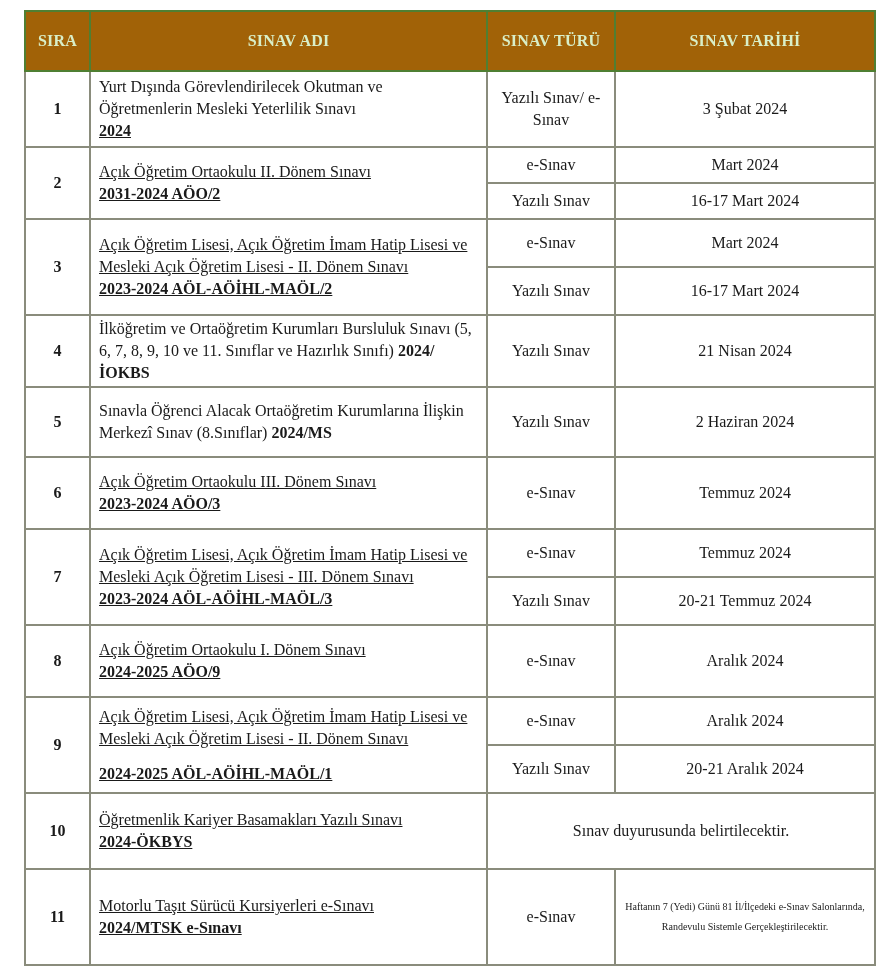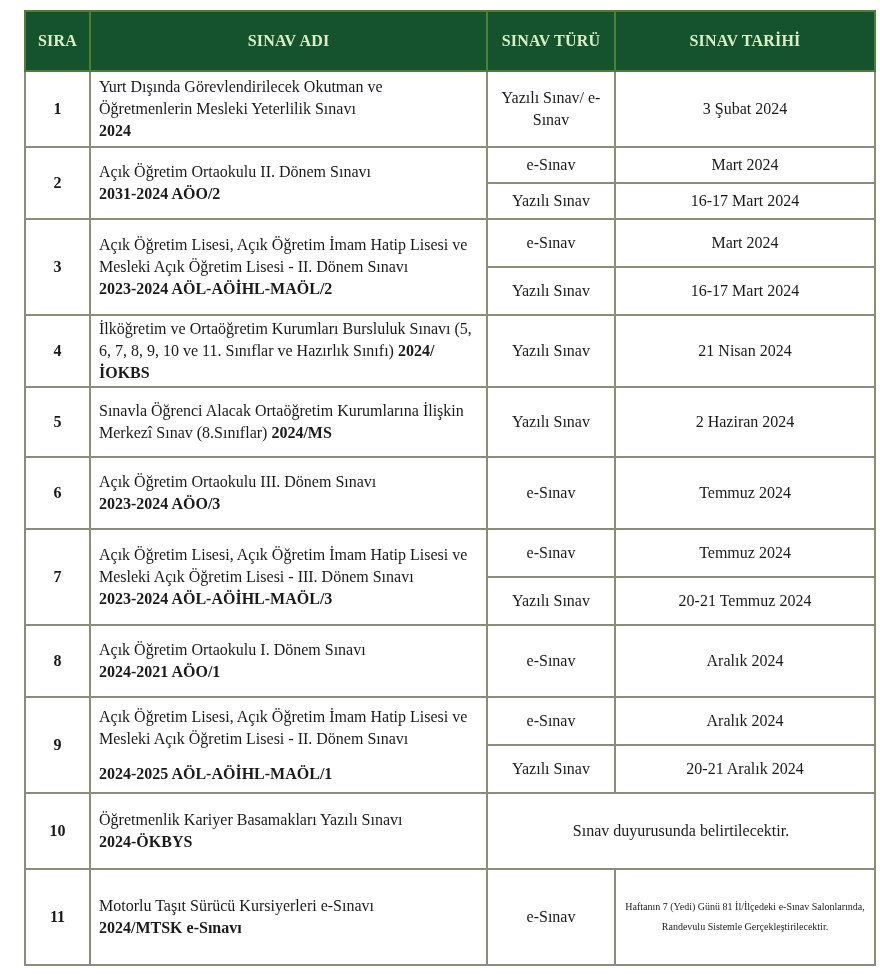--- a/index.html
+++ b/index.html
@@ -4,30 +4,30 @@
   <style>
     html, body { margin: 0; padding: 0; background: #ffffff; }
     body { width: 880px; height: 974px; position: relative; font-family: "Liberation Serif", "DejaVu Serif", serif; color: #1a1a1a; }
     table.exam-table {
       position: absolute; left: 24px; top: 10px;
       width: 850px; border-collapse: collapse; table-layout: fixed;
       font-size: 16px; line-height: 22px;
     }
     .exam-table th, .exam-table td { border: 2px solid #8a8c7c; }
     .exam-table thead th {
-      background: #14532d; color: #d9efc8; font-weight: bold; font-size: 16px;
+      background: #a16207; color: #d9efc8; font-weight: bold; font-size: 16px;
       height: 56px; text-align: center; vertical-align: middle; border-color: #4f7f32;
       letter-spacing: 0.2px;
     }
     .exam-table thead th.sira { text-align: left; padding-left: 12px; }
     .exam-table td { text-align: center; vertical-align: middle; padding: 0 6px; }
     .exam-table td.no { font-weight: bold; }
     .exam-table td.name { text-align: left; padding-left: 8px; padding-right: 10px; }
     .name .code { font-weight: bold; }
-    .name .block { display: block; }
+    .name .block { display: block; text-decoration: underline; }
     .date-note { line-height: 20px; font-size: 10px; }
   </style>
 </head>
 <body>
 
 <table class="exam-table">
   <colgroup>
     <col style="width:65px">
       <col style="width:397px">
       <col style="width:128px">
@@ -113,21 +113,21 @@
     </tr>
     <tr style="height:48px">
       <td>Yazılı Sınav</td>
       <td>20-21 Temmuz 2024</td>
     </tr>
 
     <tr style="height:72px">
       <td class="no">8</td>
       <td class="name">
           <span class="block">Açık Öğretim Ortaokulu I. Dönem Sınavı</span>
-          <span class="code block">2024-2021 AÖO/1</span>
+          <span class="code block">2024-2025 AÖO/9</span>
         </td>
       <td>e-Sınav</td>
       <td>Aralık 2024</td>
     </tr>
 
     <tr style="height:48px">
       <td class="no" rowspan="2">9</td>
       <td class="name" rowspan="2">
           <span class="block">Açık Öğretim Lisesi, Açık Öğretim İmam Hatip Lisesi ve Mesleki Açık Öğretim Lisesi - II. Dönem Sınavı</span>
           <span class="code block" style="margin-top:13px">2024-2025 AÖL-AÖİHL-MAÖL/1</span>

